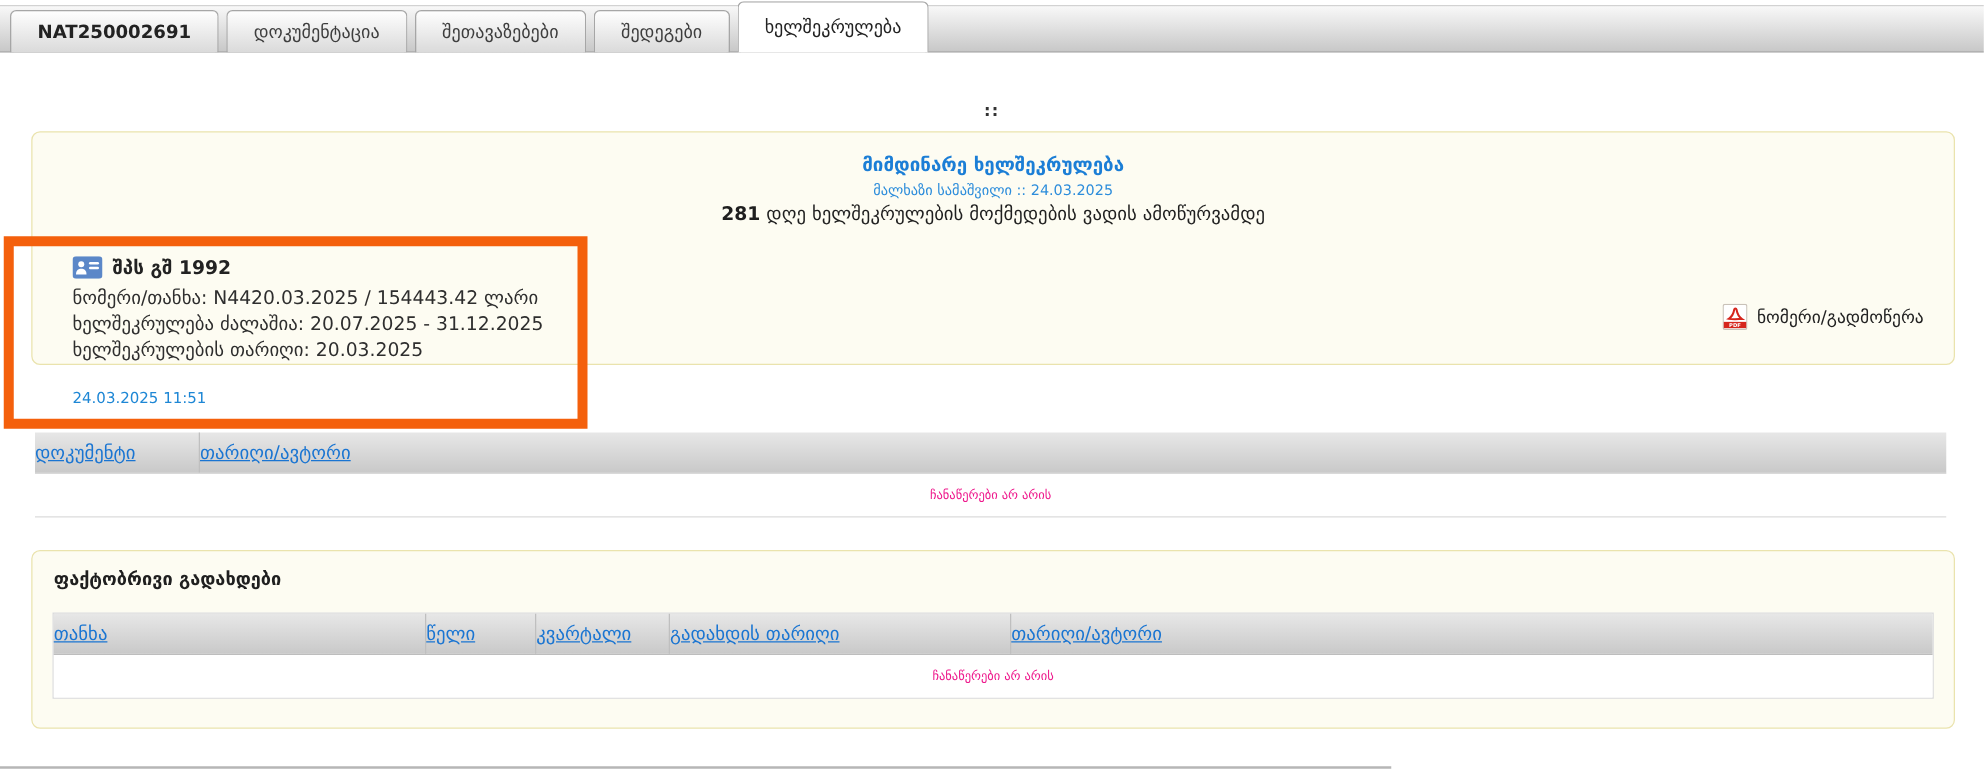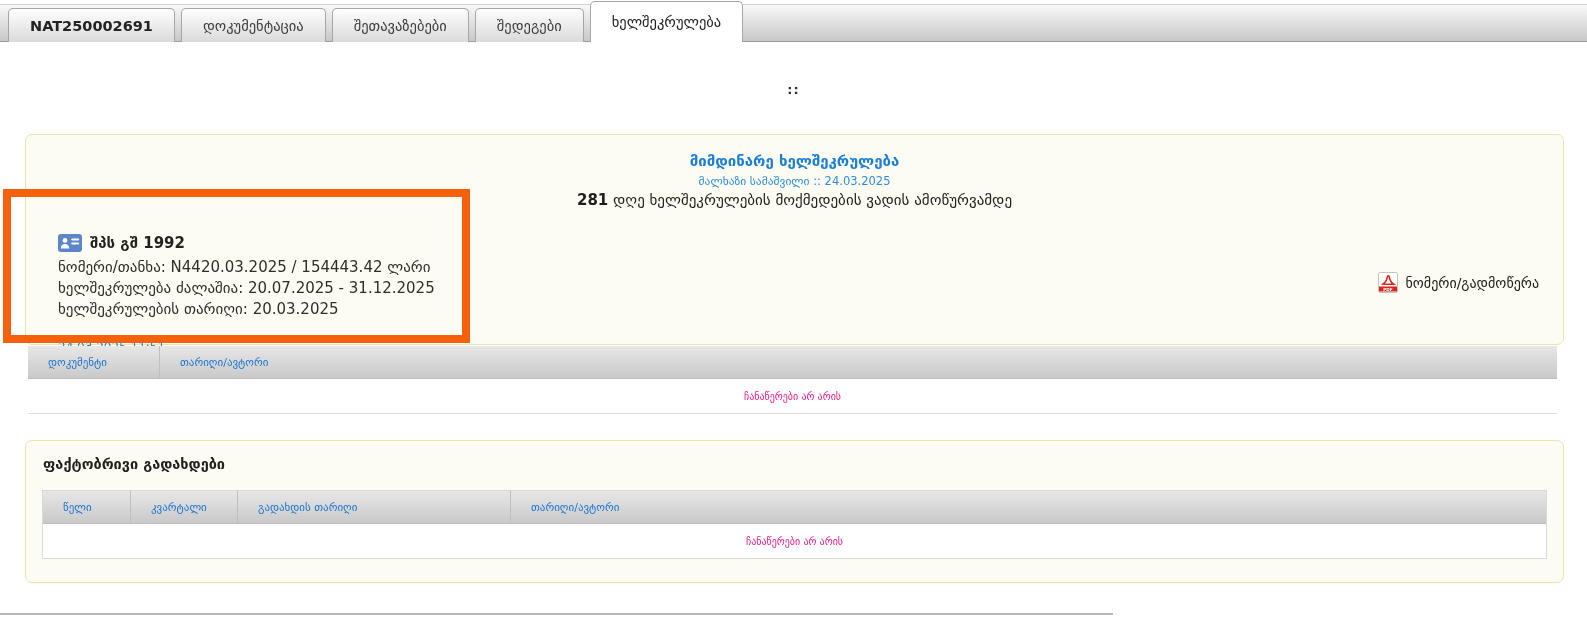--- a/index.html
+++ b/index.html
@@ -41,21 +41,21 @@
     position:absolute; top:82px; left:0; width:100%;
     text-align:center; font-size:13px; font-weight:bold; color:#333;
     letter-spacing:1px; cursor:pointer;
   }
 
   
   .panel {
     position:absolute; left:25px; width:1539px;
     background:#fdfcf2; border:1px solid #eae3ad; border-radius:7px;
   }
-  .panel-1 { top:134px; height:211px; }
+  .panel-1 { top:105px; height:187px; }
   .panel-2 { top:440px; height:143px; }
 
   .p1-center { padding-top:17px; text-align:center; }
   .p1-title { font-size:15px; font-weight:bold; color:#1b7ed6; }
   .p1-author { font-size:11.5px; color:#2d8ddb; margin-top:4px; }
   .p1-days { font-size:15px; color:#1f1f1f; margin-top:3px; }
   .p1-days b { font-weight:bold; }
 
   .supplier { position:absolute; left:32px; top:99px; }
   .supplier-name {
@@ -77,23 +77,23 @@
     border:8px solid #f4600c; z-index:9; pointer-events:none;
   }
 
   
   .grid-head {
     display:flex; align-items:center; height:33px;
     background:linear-gradient(#e7e7e7,#c9c9c9);
     border-bottom:1px solid #bdbdbd;
   }
   .grid-th {
-    color:#1a75d2; font-size:11px; padding:0 20px;
+    color:#1a75d2; font-size:15px; padding:0 0;
     border-right:1px solid #bfbfbf; height:100%;
-    display:flex; align-items:center; white-space:nowrap;
+    display:flex; align-items:center; white-space:nowrap;text-decoration:underline;
   }
   .grid-th:last-child { border-right:none; }
   .grid-empty-row {
     height:35px; background:#fff;
     display:flex; align-items:center; justify-content:center;
     color:#ee1a8d; font-size:10px;
     border-bottom:1px solid #dcdcdc;
   }
 
   .table-documents { position:absolute; top:346px; left:28px; width:1529px; }
@@ -181,20 +181,21 @@
     <div class="grid-th col-doc">დოკუმენტი</div>
     <div class="grid-th col-date">თარიღი/ავტორი</div>
   </div>
   <div class="grid-empty-row">ჩანაწერები არ არის</div>
 </div>
 
 <div class="panel panel-2">
   <div class="p2-heading">ფაქტობრივი გადახდები</div>
   <div class="table-payments">
     <div class="grid-head">
+      <div class="grid-th col-amount">თანხა</div>
       <div class="grid-th col-year">წელი</div>
       <div class="grid-th col-quarter">კვარტალი</div>
       <div class="grid-th col-paydate">გადახდის თარიღი</div>
       <div class="grid-th col-author">თარიღი/ავტორი</div>
     </div>
     <div class="grid-empty-row">ჩანაწერები არ არის</div>
   </div>
 </div>
 
 <div class="bottom-divider"></div>

